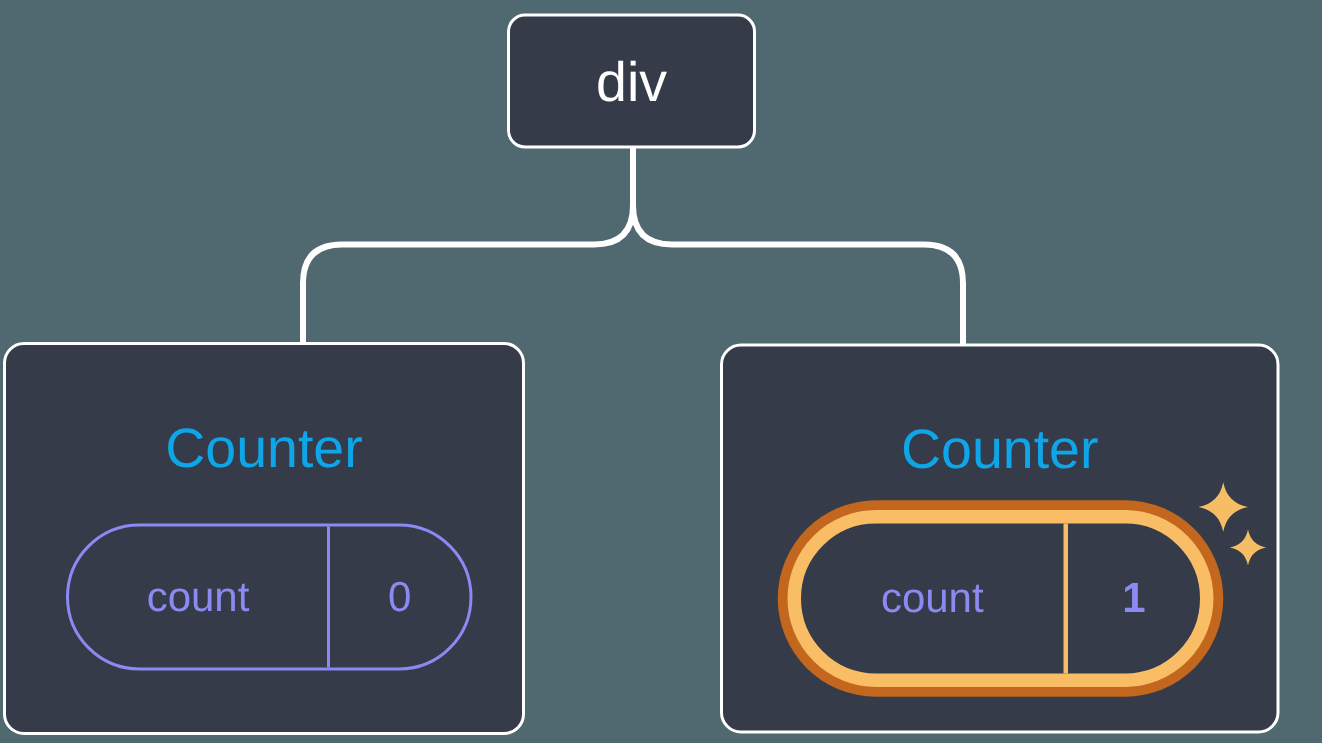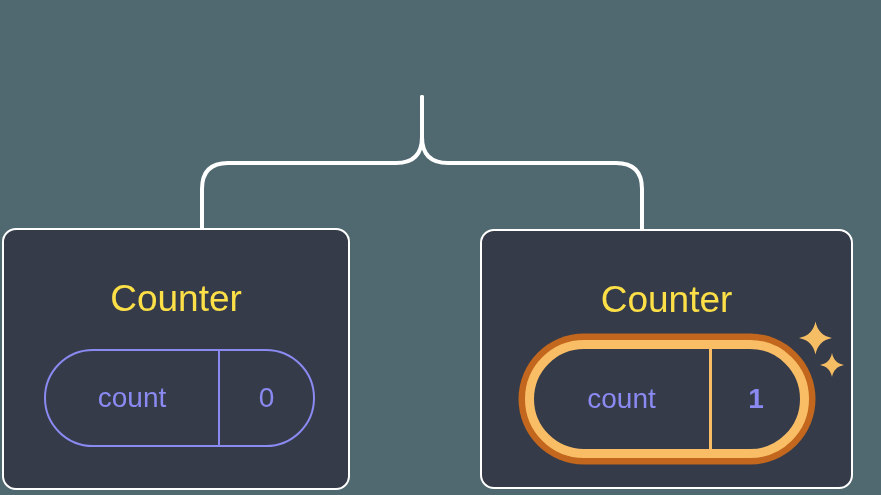--- a/index.html
+++ b/index.html
@@ -47,21 +47,21 @@
     border: 2.5px solid var(--border-white);
     border-radius: 14px;
   }
   .card.left  { left: 2px;   top: 228px; width: 348px; height: 262px; }
   .card.right { left: 480px; top: 229px; width: 373px; height: 260px; }
 
   .card .title {
     position: absolute;
     top: 50px; left: 0; width: 100%;
     text-align: center;
-    color: #fde047;
+    color: #0ea5e9;
     font-size: 37px;
     line-height: 1;
   }
 
   .pill {
     position: absolute;
     display: flex;
     align-items: stretch;
     border-radius: 999px;
     color: var(--purple);
@@ -107,20 +107,23 @@
 </head>
 <body>
 
 <div class="stage">
 
   <svg class="connector" viewBox="0 0 881 495" aria-hidden="true">
     <path d="M422 97 L422 137 Q422 163 396 163 L228 163 Q202 163 202 189 L202 230"></path>
     <path d="M422 97 L422 137 Q422 163 448 163 L616 163 Q642 163 642 189 L642 230"></path>
   </svg>
 
+  <div class="root-node">
+    <span>div</span>
+  </div>
 
   <div class="card left">
     <div class="title">Counter</div>
     <div class="pill plain">
       <div class="label-sec">count</div>
       <div class="value-sec">0</div>
     </div>
   </div>
 
   <div class="card right">

